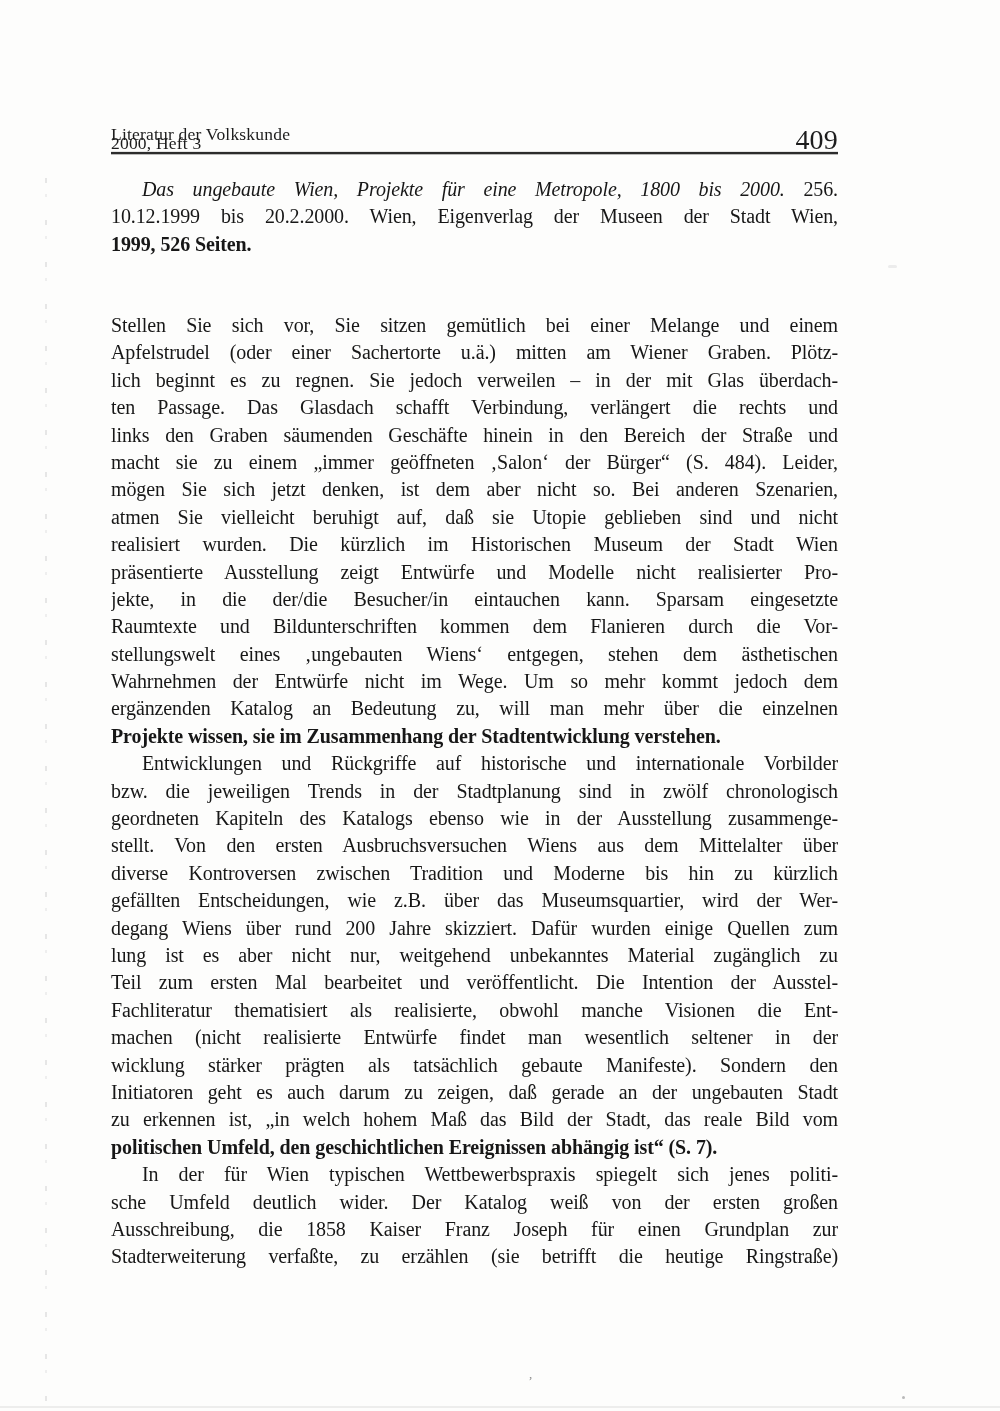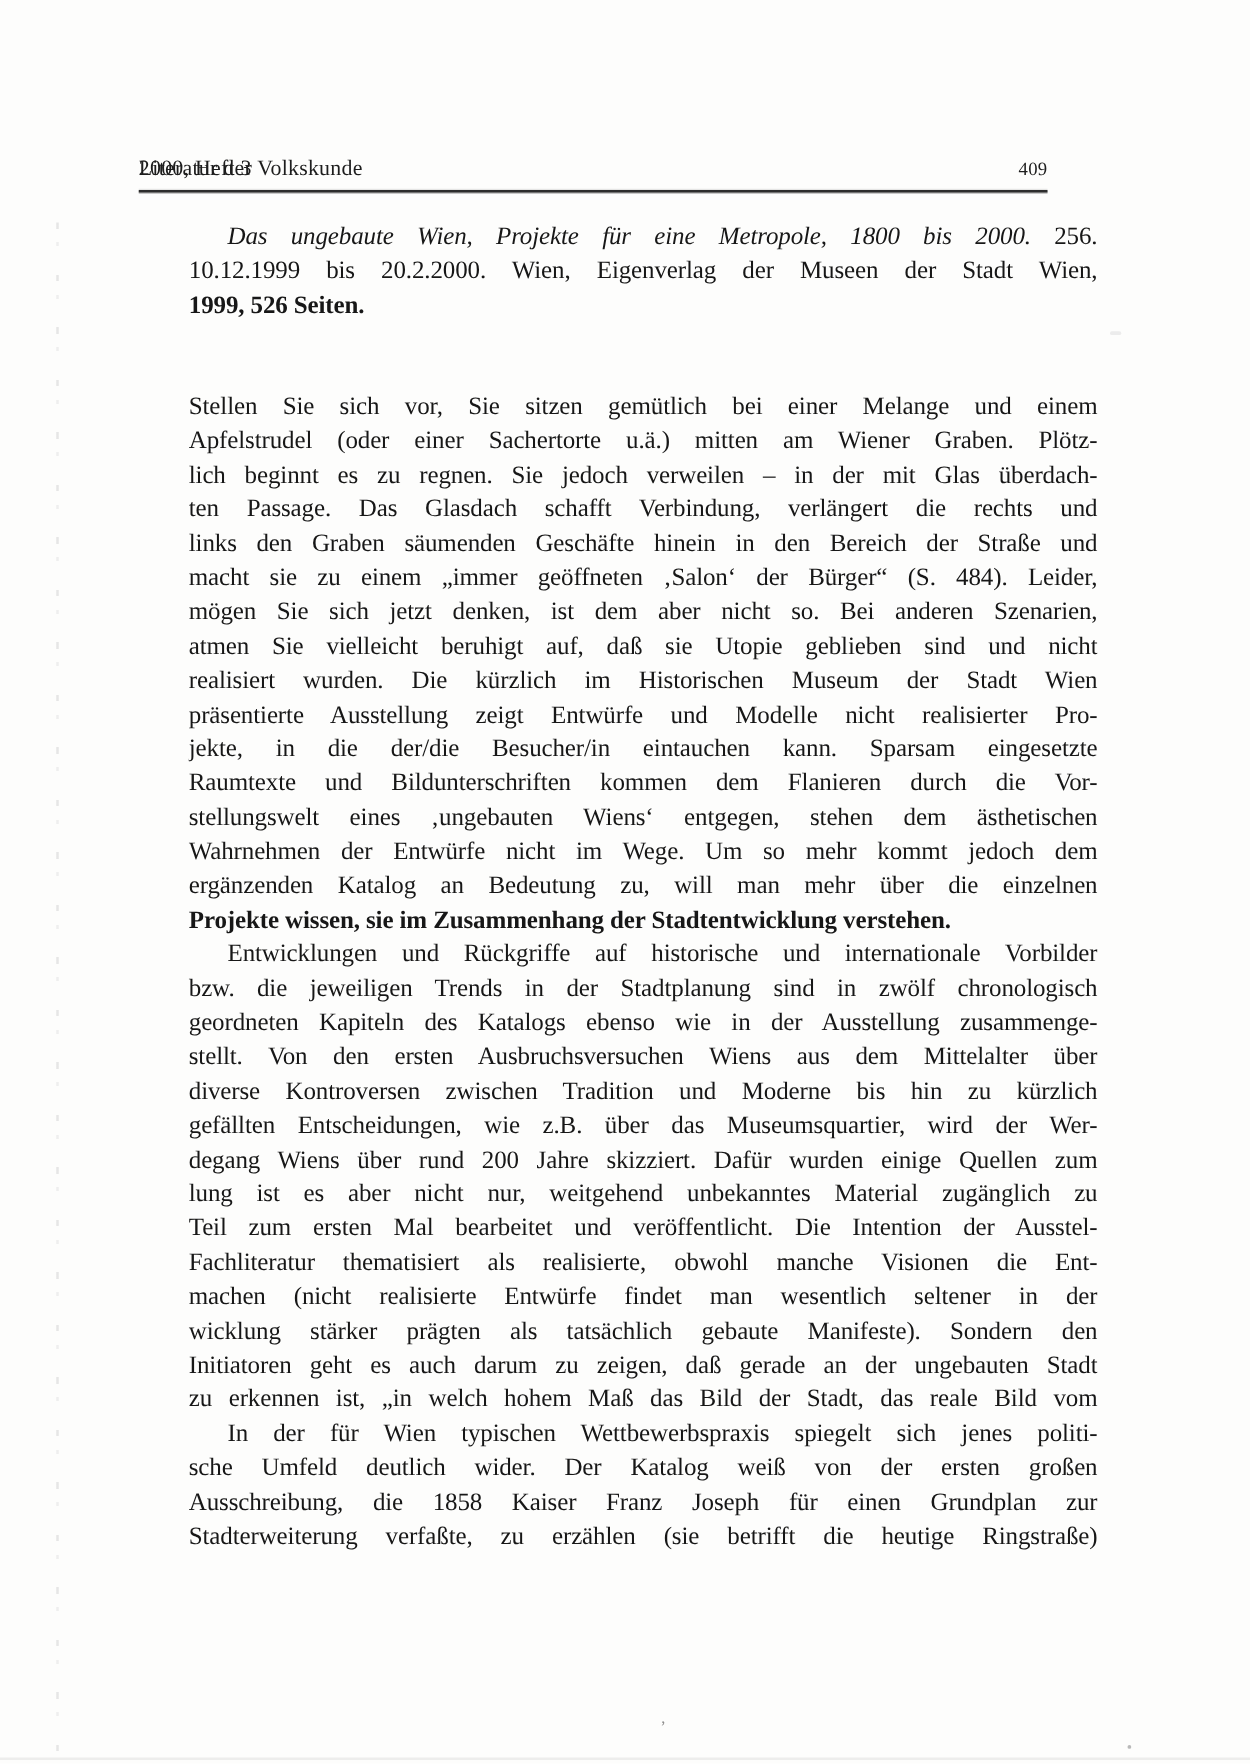--- a/index.html
+++ b/index.html
@@ -29,38 +29,37 @@
     font-size: 17.5px;
     letter-spacing: 0.2px;
     color: #1d1d1d;
   }
   .running-header .center {
     position: absolute;
     left: 0; right: 0;
     text-align: left;
   }
   .running-header .pageno {
-    font-size: 15px;
+    font-size: 28px;
   }
   .header-rule {
     position: absolute;
     left: 0; width: 727px; top: 152px;
     height: 2px;
     background: #2c2c2c;
     box-shadow: 0 1px 0 rgba(60,60,60,0.35), 0 -1px 0 rgba(120,120,120,0.18);
   }
   
   .textblock {
     position: absolute;
     left: 0; width: 727px;
     font-size: 20px;
     line-height: 27.4px;
     letter-spacing: -0.1px;
     color: #171717;
-    margin-left: 40px;
   }
   .reference { top: 176px; }
   .review-body { top: 312px; }
   .line {
     text-align: justify;
     text-align-last: justify;
     white-space: normal;
     height: 27.4px;
     overflow: hidden;
   }
@@ -156,20 +155,21 @@
         <div class="line">diverse Kontroversen zwischen Tradition und Moderne bis hin zu kürzlich</div>
         <div class="line">gefällten Entscheidungen, wie z.B. über das Museumsquartier, wird der Wer-</div>
         <div class="line">degang Wiens über rund 200 Jahre skizziert. Dafür wurden einige Quellen zum</div>
         <div class="line">lung ist es aber nicht nur, weitgehend unbekanntes Material zugänglich zu</div>
         <div class="line">Teil zum ersten Mal bearbeitet und veröffentlicht. Die Intention der Ausstel-</div>
         <div class="line">Fachliteratur thematisiert als realisierte, obwohl manche Visionen die Ent-</div>
         <div class="line">machen (nicht realisierte Entwürfe findet man wesentlich seltener in der</div>
         <div class="line">wicklung stärker prägten als tatsächlich gebaute Manifeste). Sondern den</div>
         <div class="line">Initiatoren geht es auch darum zu zeigen, daß gerade an der ungebauten Stadt</div>
         <div class="line">zu erkennen ist, „in welch hohem Maß das Bild der Stadt, das reale Bild vom</div>
+        <div class="line endline">politischen Umfeld, den geschichtlichen Ereignissen abhängig ist“ (S. 7).</div>
         <div class="line indent">In der für Wien typischen Wettbewerbspraxis spiegelt sich jenes politi-</div>
         <div class="line">sche Umfeld deutlich wider. Der Katalog weiß von der ersten großen</div>
         <div class="line">Ausschreibung, die 1858 Kaiser Franz Joseph für einen Grundplan zur</div>
         <div class="line">Stadterweiterung verfaßte, zu erzählen (sie betrifft die heutige Ringstraße)</div>
       </div>
 
   </div>
 
   <span class="speck-comma">,</span>
   <div class="speck-dot"></div>

